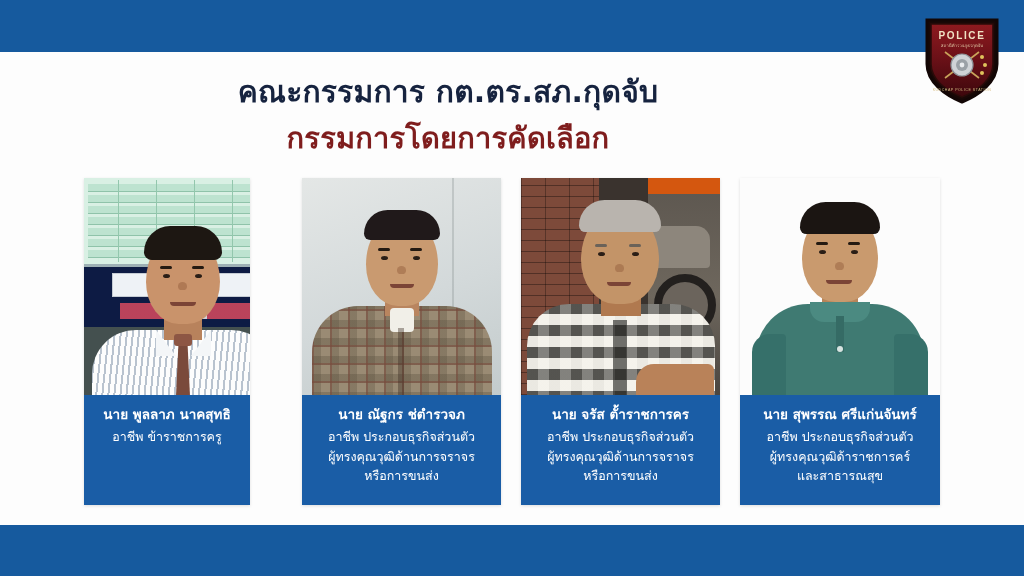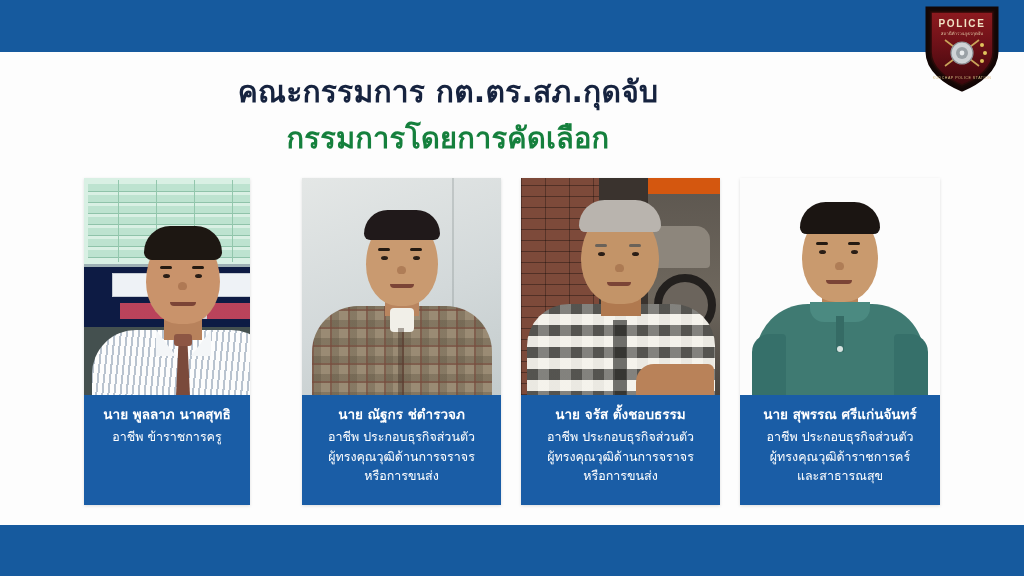--- a/index.html
+++ b/index.html
@@ -28,21 +28,21 @@
     height: 52px;
   }
   .bar-bottom {
     top: 525px;
     height: 51px;
   }
 
   
   .badge-wrap {
     position: absolute;
-    top: 0;
+    top: 12px;
     left: 921px;
     width: 82px;
     height: 92px;
     z-index: 5;
   }
   .badge-wrap svg { display: block; }
 
   
   .title-block {
     position: absolute;
@@ -54,21 +54,21 @@
   .title-main {
     font-size: 30px;
     font-weight: bold;
     color: #16233f;
     line-height: 1.35;
     letter-spacing: .2px;
   }
   .title-sub {
     font-size: 29px;
     font-weight: bold;
-    color: #15803d;
+    color: #7f1d1d;
     line-height: 1.35;
     margin-top: 6px;
     letter-spacing: .2px;
   }
 
   
   .cards {
     position: absolute;
     top: 178px;
     left: 0;
@@ -455,21 +455,21 @@
         <div class="hair" style="left:58px;top:22px;width:82px;height:32px;border-radius:40px 40px 10px 10px;background:#b9b4ae;"></div>
         <div class="brow" style="left:74px;top:66px;background:#6a6259;"></div>
         <div class="brow" style="left:108px;top:66px;background:#6a6259;"></div>
         <div class="eye" style="left:77px;top:74px;"></div>
         <div class="eye" style="left:111px;top:74px;"></div>
         <div class="nose" style="left:94px;top:86px;"></div>
         <div class="mouth" style="left:86px;top:104px;width:24px;"></div>
       </div>
     </div>
     <div class="caption">
-      <div class="person-name">นาย จรัส ตั้งชอบธรรม</div>
+      <div class="person-name">นาย จรัส ตั้าราชการคร</div>
       <div class="person-line">อาชีพ ประกอบธุรกิจส่วนตัว</div>
       <div class="person-line">ผู้ทรงคุณวุฒิด้านการจราจร</div>
       <div class="person-line">หรือการขนส่ง</div>
     </div>
   </div>
 
   <div class="card card-4">
     <div class="photo">
       <div class="scene">
         <div class="s4-bg"></div>

